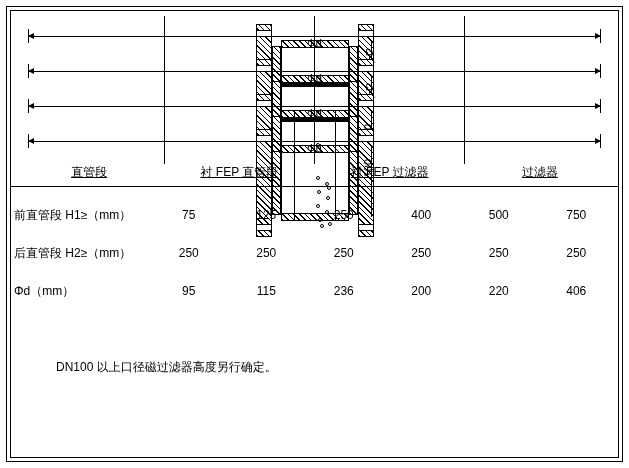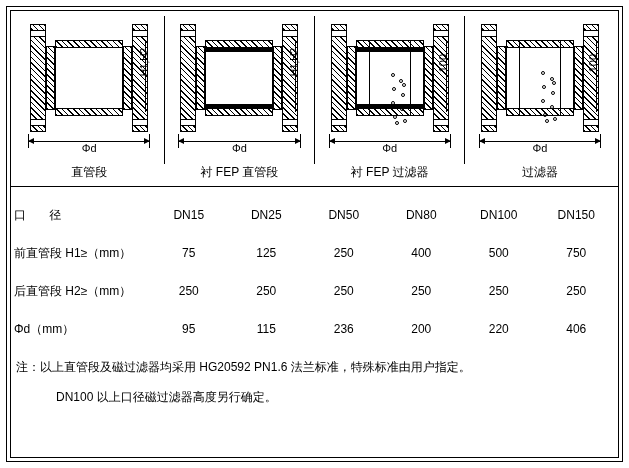--- a/index.html
+++ b/index.html
@@ -2,21 +2,21 @@
 <html><head>
 <meta charset="utf-8">
 <style>
   html,body{margin:0;padding:0;background:#ffffff;}
   body{width:629px;height:468px;font-family:"Liberation Sans","DejaVu Sans",sans-serif;color:#000;}
   #sheet{position:relative;width:629px;height:468px;box-sizing:border-box;}
   .outer-frame{position:absolute;left:6px;top:6px;width:617px;height:456px;border:1px solid #000;box-sizing:border-box;}
   .inner-frame{position:absolute;left:10px;top:10px;width:609px;height:448px;border:1px solid #000;box-sizing:border-box;}
 
   
-  .drawings{position:absolute;left:14px;top:16px;width:601px;height:140px;display:flex;}
+  .drawings{position:absolute;left:14px;top:16px;width:601px;height:140px;display:flex;flex-direction:column;}
   .dcell{position:relative;flex:1 1 0;height:140px;}
 
   .divider{position:absolute;top:16px;width:0;border-left:1px solid #000;height:148px;}
 
   
   .fig{position:absolute;left:50%;transform:translateX(-50%);top:8px;width:118px;height:108px;}
   .flange{position:absolute;top:0;width:16px;height:108px;background:#fff;border:1px solid #000;box-sizing:border-box;}
   .flange.l{left:0;}
   .flange.r{right:0;}
   .flange .hatch{position:absolute;left:0;top:0;right:0;bottom:0;
@@ -43,21 +43,21 @@
   .dlabel{position:absolute;bottom:2px;left:0;right:0;text-align:center;font-size:11px;}
 
   .vdim{position:absolute;right:2px;top:18px;height:70px;width:1px;background:#000;}
   .vlabel{position:absolute;right:-2px;top:24px;font-size:10px;writing-mode:vertical-rl;transform:rotate(180deg);letter-spacing:0px;}
   .vlabel2{position:absolute;right:0px;top:30px;font-size:11px;writing-mode:vertical-rl;transform:rotate(180deg);}
 
   .mesh{position:absolute;left:28px;right:28px;top:20px;bottom:20px;}
   .mesh i{position:absolute;width:4px;height:4px;border:1px solid #000;border-radius:50%;box-sizing:border-box;}
   .meshline{position:absolute;top:0;bottom:0;width:1px;background:#000;}
 
-  .caption-row{position:absolute;left:14px;top:164px;width:601px;display:flex;font-size:12px;}
+  .caption-row{position:absolute;left:14px;top:164px;width:601px;display:flex;font-size:12px;text-decoration:underline;}
   .caption-row>div{flex:1 1 0;text-align:center;}
 
   
   .hrule{position:absolute;left:10px;width:609px;height:1px;background:#000;}
 
   .tbl{position:absolute;left:14px;top:196px;width:601px;font-size:12px;}
   .trow{display:flex;align-items:center;height:38px;}
   .tlabel{width:136px;white-space:nowrap;}
   .tval{flex:1 1 0;text-align:center;}
   .spaced{letter-spacing:10px;}
@@ -239,29 +239,20 @@
     <div>直管段</div>
     <div>衬 FEP 直管段</div>
     <div>衬 FEP 过滤器</div>
     <div>过滤器</div>
   </div>
 
   <div class="hrule" style="top:186px"></div>
 
   <div class="tbl">
 
-    <div class="trow">
-      <div class="tlabel spaced">口      径</div>
-      <div class="tval">DN15</div>
-      <div class="tval">DN25</div>
-      <div class="tval">DN50</div>
-      <div class="tval">DN80</div>
-      <div class="tval">DN100</div>
-      <div class="tval">DN150</div>
-    </div>
 
     <div class="trow">
       <div class="tlabel">前直管段 H1≥（mm）</div>
       <div class="tval">75</div>
       <div class="tval">125</div>
       <div class="tval">250</div>
       <div class="tval">400</div>
       <div class="tval">500</div>
       <div class="tval">750</div>
     </div>
@@ -281,16 +272,15 @@
       <div class="tval">95</div>
       <div class="tval">115</div>
       <div class="tval">236</div>
       <div class="tval">200</div>
       <div class="tval">220</div>
       <div class="tval">406</div>
     </div>
   </div>
 
   <div class="notes">
-    <div>注：以上直管段及磁过滤器均采用 HG20592   PN1.6 法兰标准，特殊标准由用户指定。</div>
     <div class="note2">DN100 以上口径磁过滤器高度另行确定。</div>
   </div>
 </div>
 
 </body></html>

